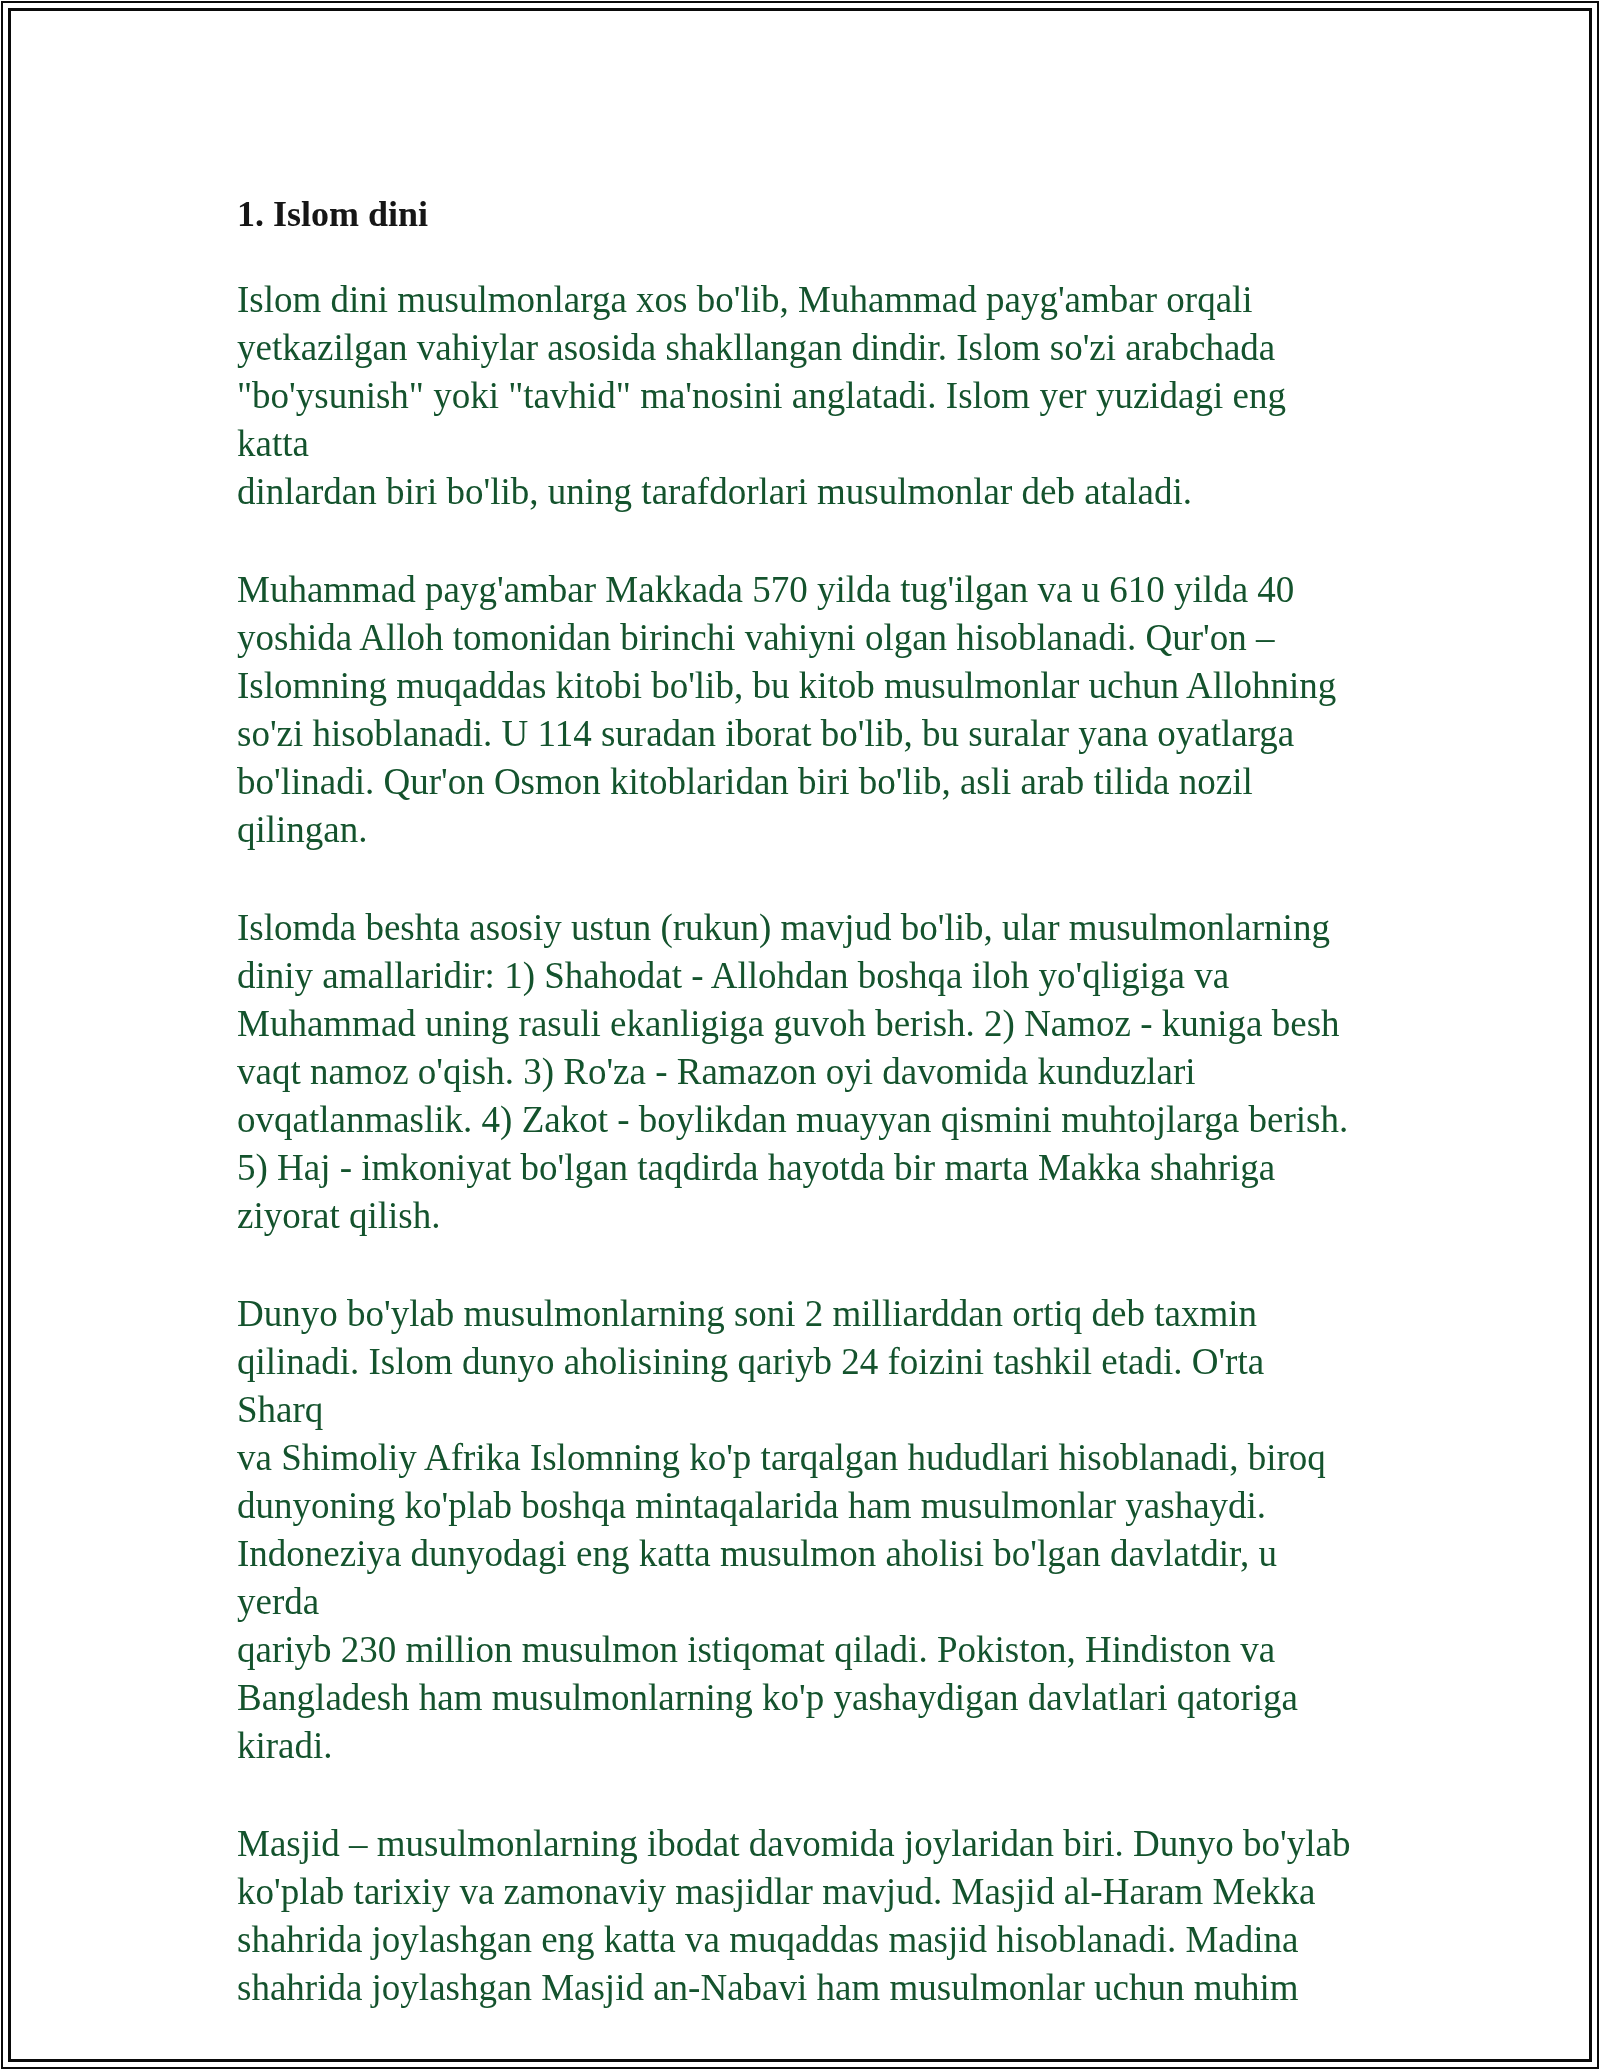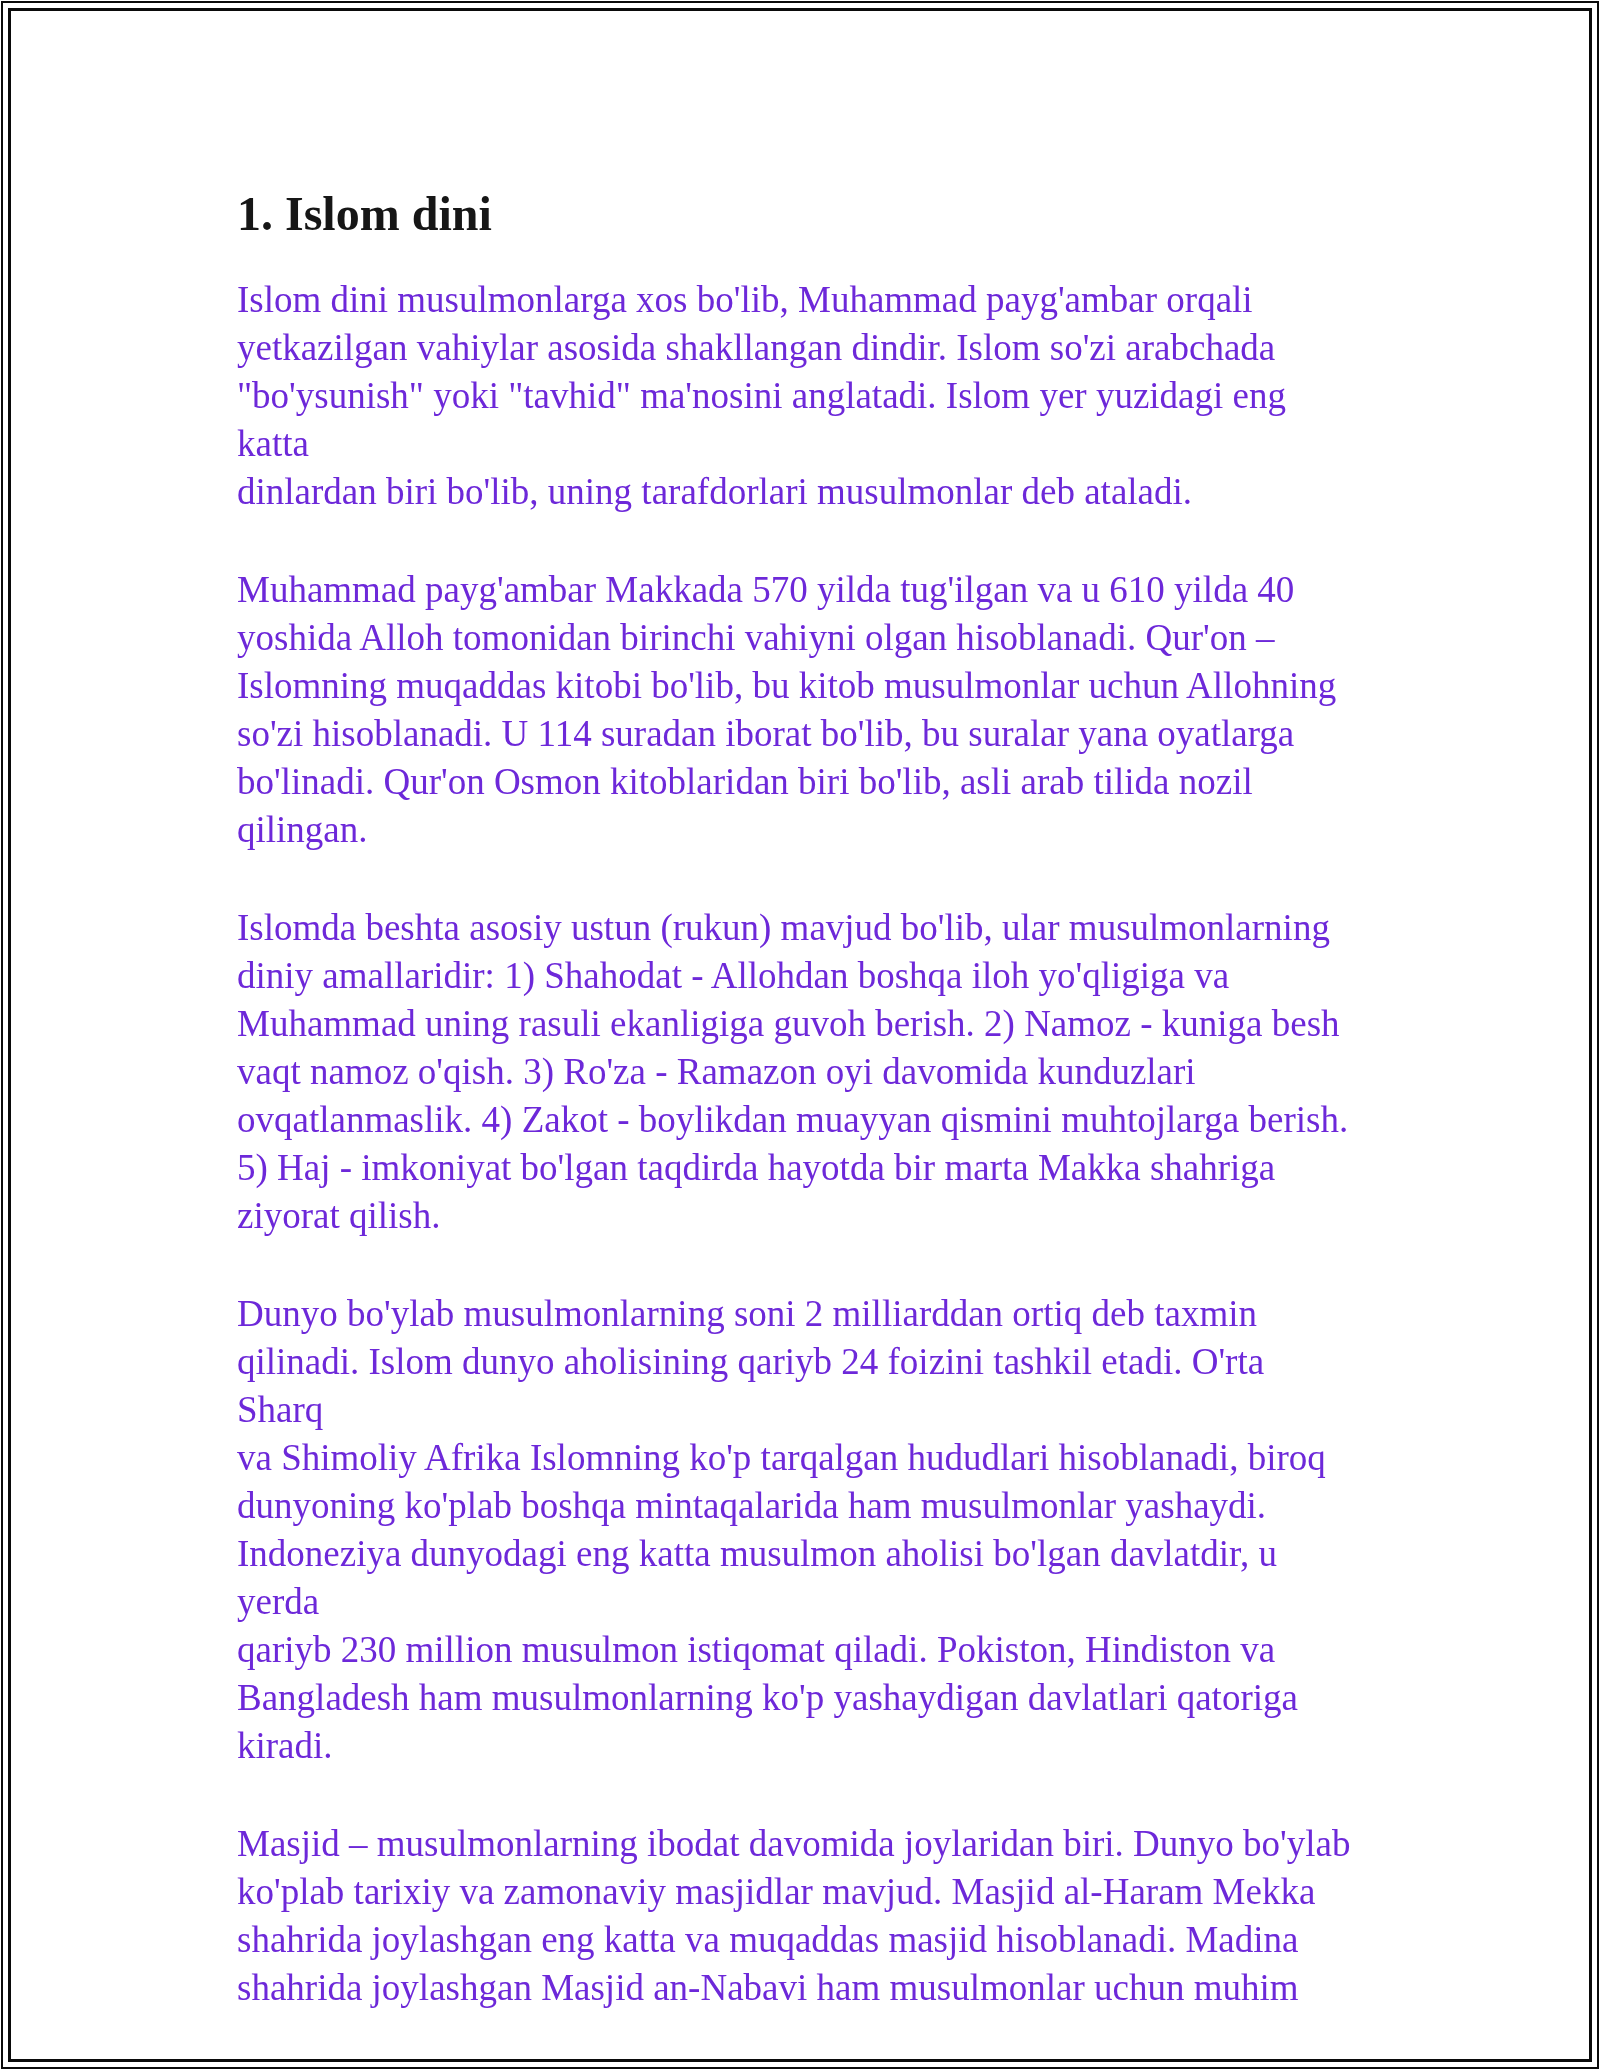--- a/index.html
+++ b/index.html
@@ -27,32 +27,32 @@
     border: 3px solid #0a0a0a;
     pointer-events: none;
   }
   .content {
     position: absolute;
     left: 237px;
     top: 190px;
     width: 1120px;
   }
   .doc-title {
-    font-size: 48px;
+    font-size: 36px;
     font-weight: bold;
     line-height: 48px;
     margin: 0 0 38px 0;
     color: #161616;
   }
   .doc-paragraph {
     font-size: 37px;
     line-height: 48px;
     margin: 0 0 50px 0;
     white-space: pre-line;
-    color: #6d28d9;
+    color: #14532d;
   }
 </style>
 </head>
 <body>
 
 <div class="border-outer"></div>
 <div class="border-inner"></div>
 
 <div class="content">
   <h1 class="doc-title">1. Islom dini</h1>

